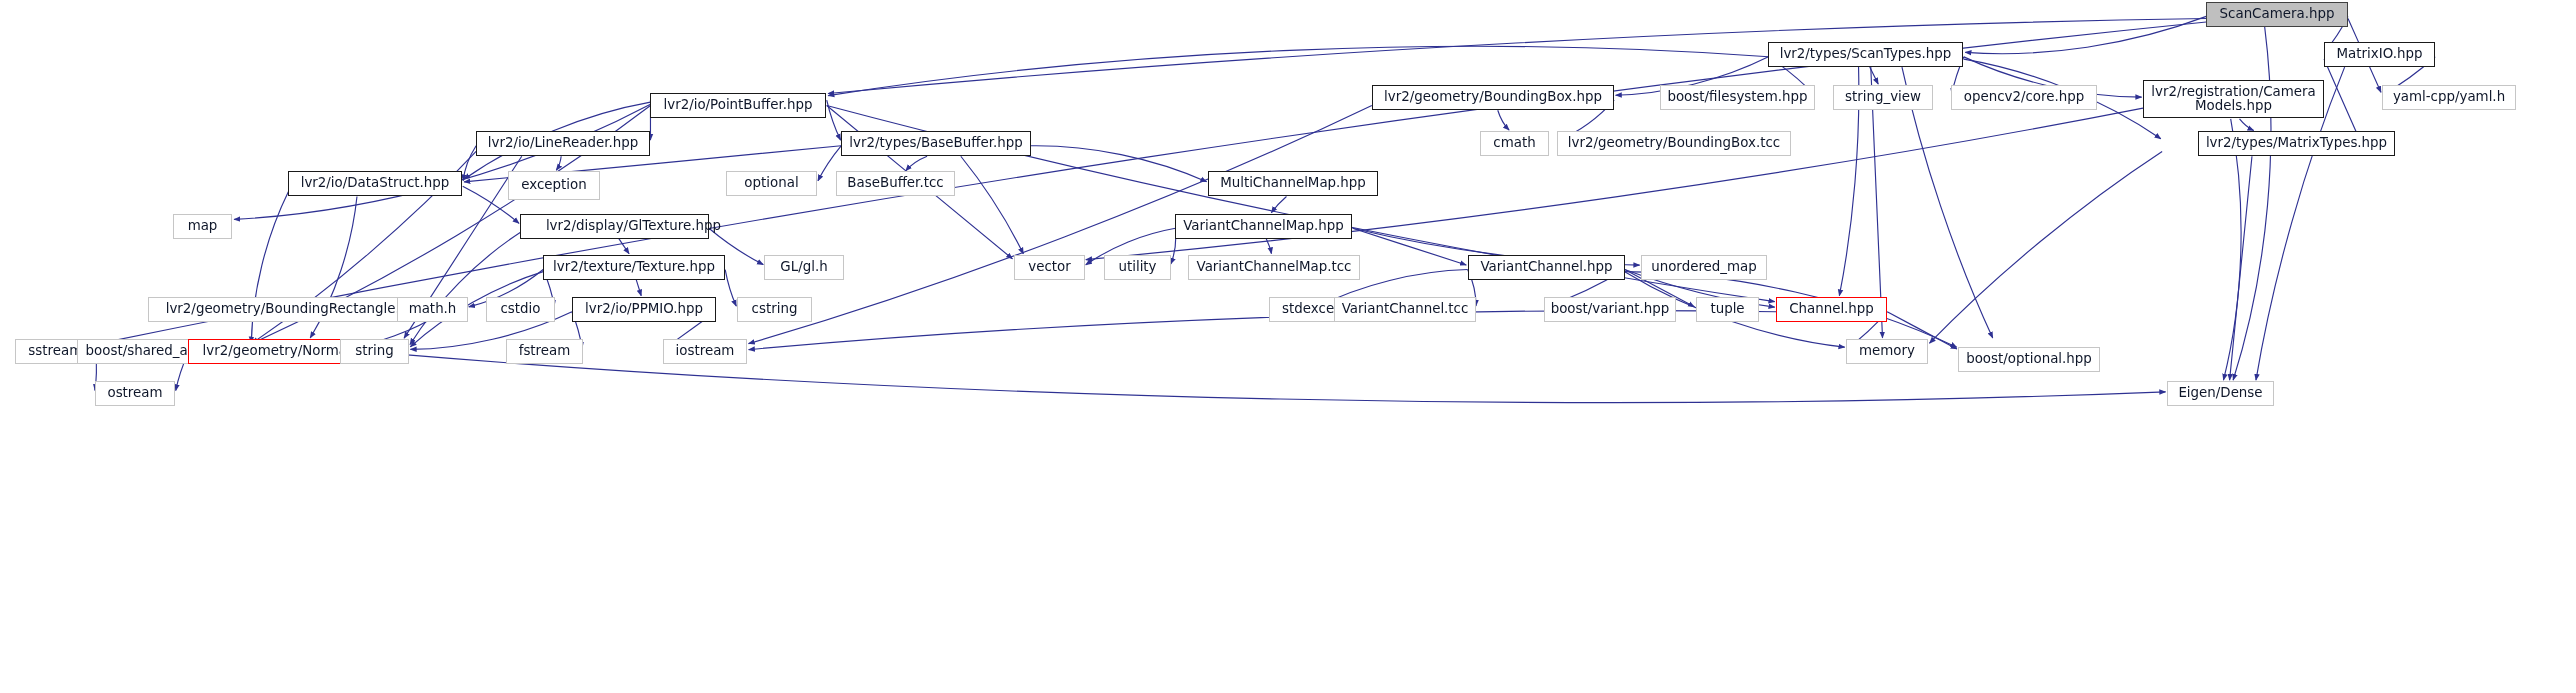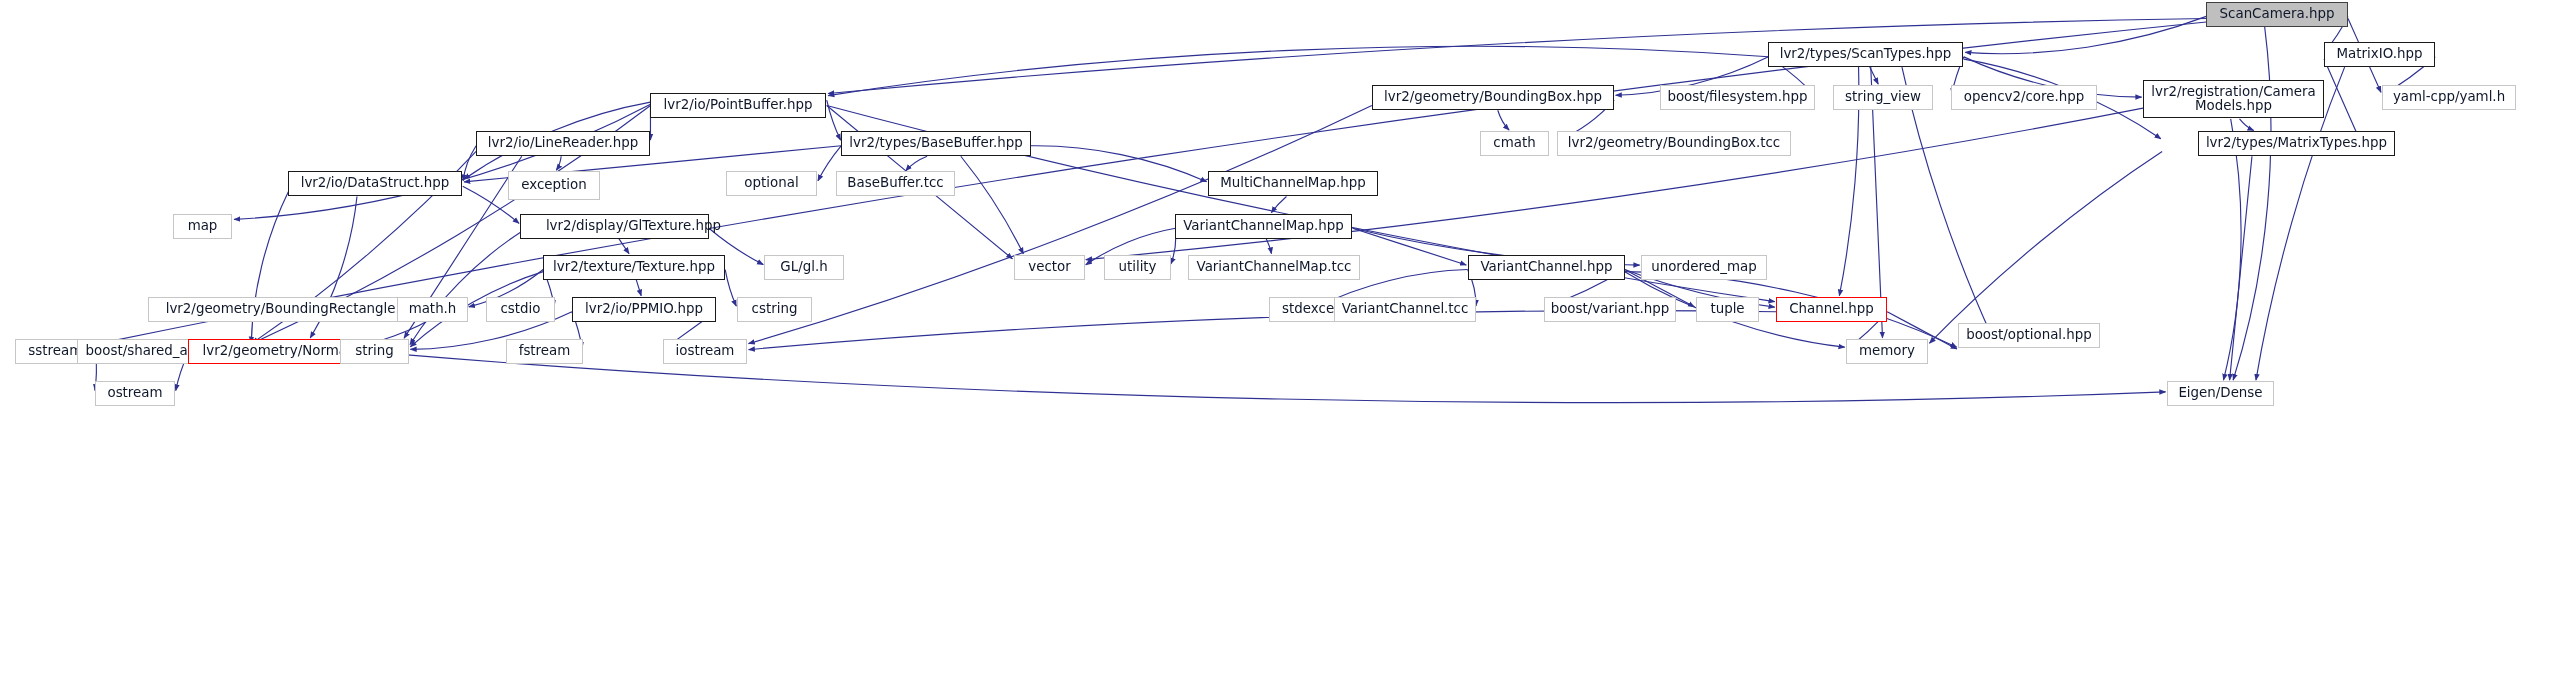--- a/index.html
+++ b/index.html
@@ -187,17 +187,17 @@
     <div class="node kind-plain" style="left: 1544px; top: 297px; width: 132px; height: 25px; font-size: 13.4px;"><span class="node-label">boost/variant.hpp</span></div>
     <div class="node kind-plain" style="left: 1696px; top: 297px; width: 63px; height: 25px; font-size: 13.4px;"><span class="node-label">tuple</span></div>
     <div class="node kind-highlight" style="left: 1776px; top: 297px; width: 111px; height: 25px; font-size: 13.4px;"><span class="node-label">Channel.hpp</span></div>
     <div class="node kind-plain" style="left: 15.3px; top: 339px; width: 80px; height: 25px; font-size: 13.4px;"><span class="node-label">sstream</span></div>
     <div class="node kind-plain" style="left: 77px; top: 339px; width: 174px; height: 25px; font-size: 13.4px;"><span class="node-label">boost/shared_array.hpp</span></div>
     <div class="node kind-highlight" style="left: 188px; top: 339px; width: 207px; height: 25px; font-size: 13.4px;"><span class="node-label">lvr2/geometry/Normal.hpp</span></div>
     <div class="node kind-plain" style="left: 340px; top: 339px; width: 69px; height: 25px; font-size: 13.4px;"><span class="node-label">string</span></div>
     <div class="node kind-plain" style="left: 506px; top: 339px; width: 77px; height: 25px; font-size: 13.4px;"><span class="node-label">fstream</span></div>
     <div class="node kind-plain" style="left: 663px; top: 339px; width: 84px; height: 25px; font-size: 13.4px;"><span class="node-label">iostream</span></div>
     <div class="node kind-plain" style="left: 1846px; top: 339px; width: 82px; height: 25px; font-size: 13.4px;"><span class="node-label">memory</span></div>
-    <div class="node kind-plain" style="left: 1958px; top: 323px; width: 142px; height: 25px; font-size: 13.4px;"><span class="node-label">boost/optional.hpp</span></div>
+    <div class="node kind-plain" style="left: 1958px; top: 347px; width: 142px; height: 25px; font-size: 13.4px;"><span class="node-label">boost/optional.hpp</span></div>
     <div class="node kind-plain" style="left: 95px; top: 381px; width: 80px; height: 25px; font-size: 13.4px;"><span class="node-label">ostream</span></div>
     <div class="node kind-plain" style="left: 2167px; top: 381px; width: 107px; height: 25px; font-size: 13.4px;"><span class="node-label">Eigen/Dense</span></div>
   </div>
 
 
 </body></html>

